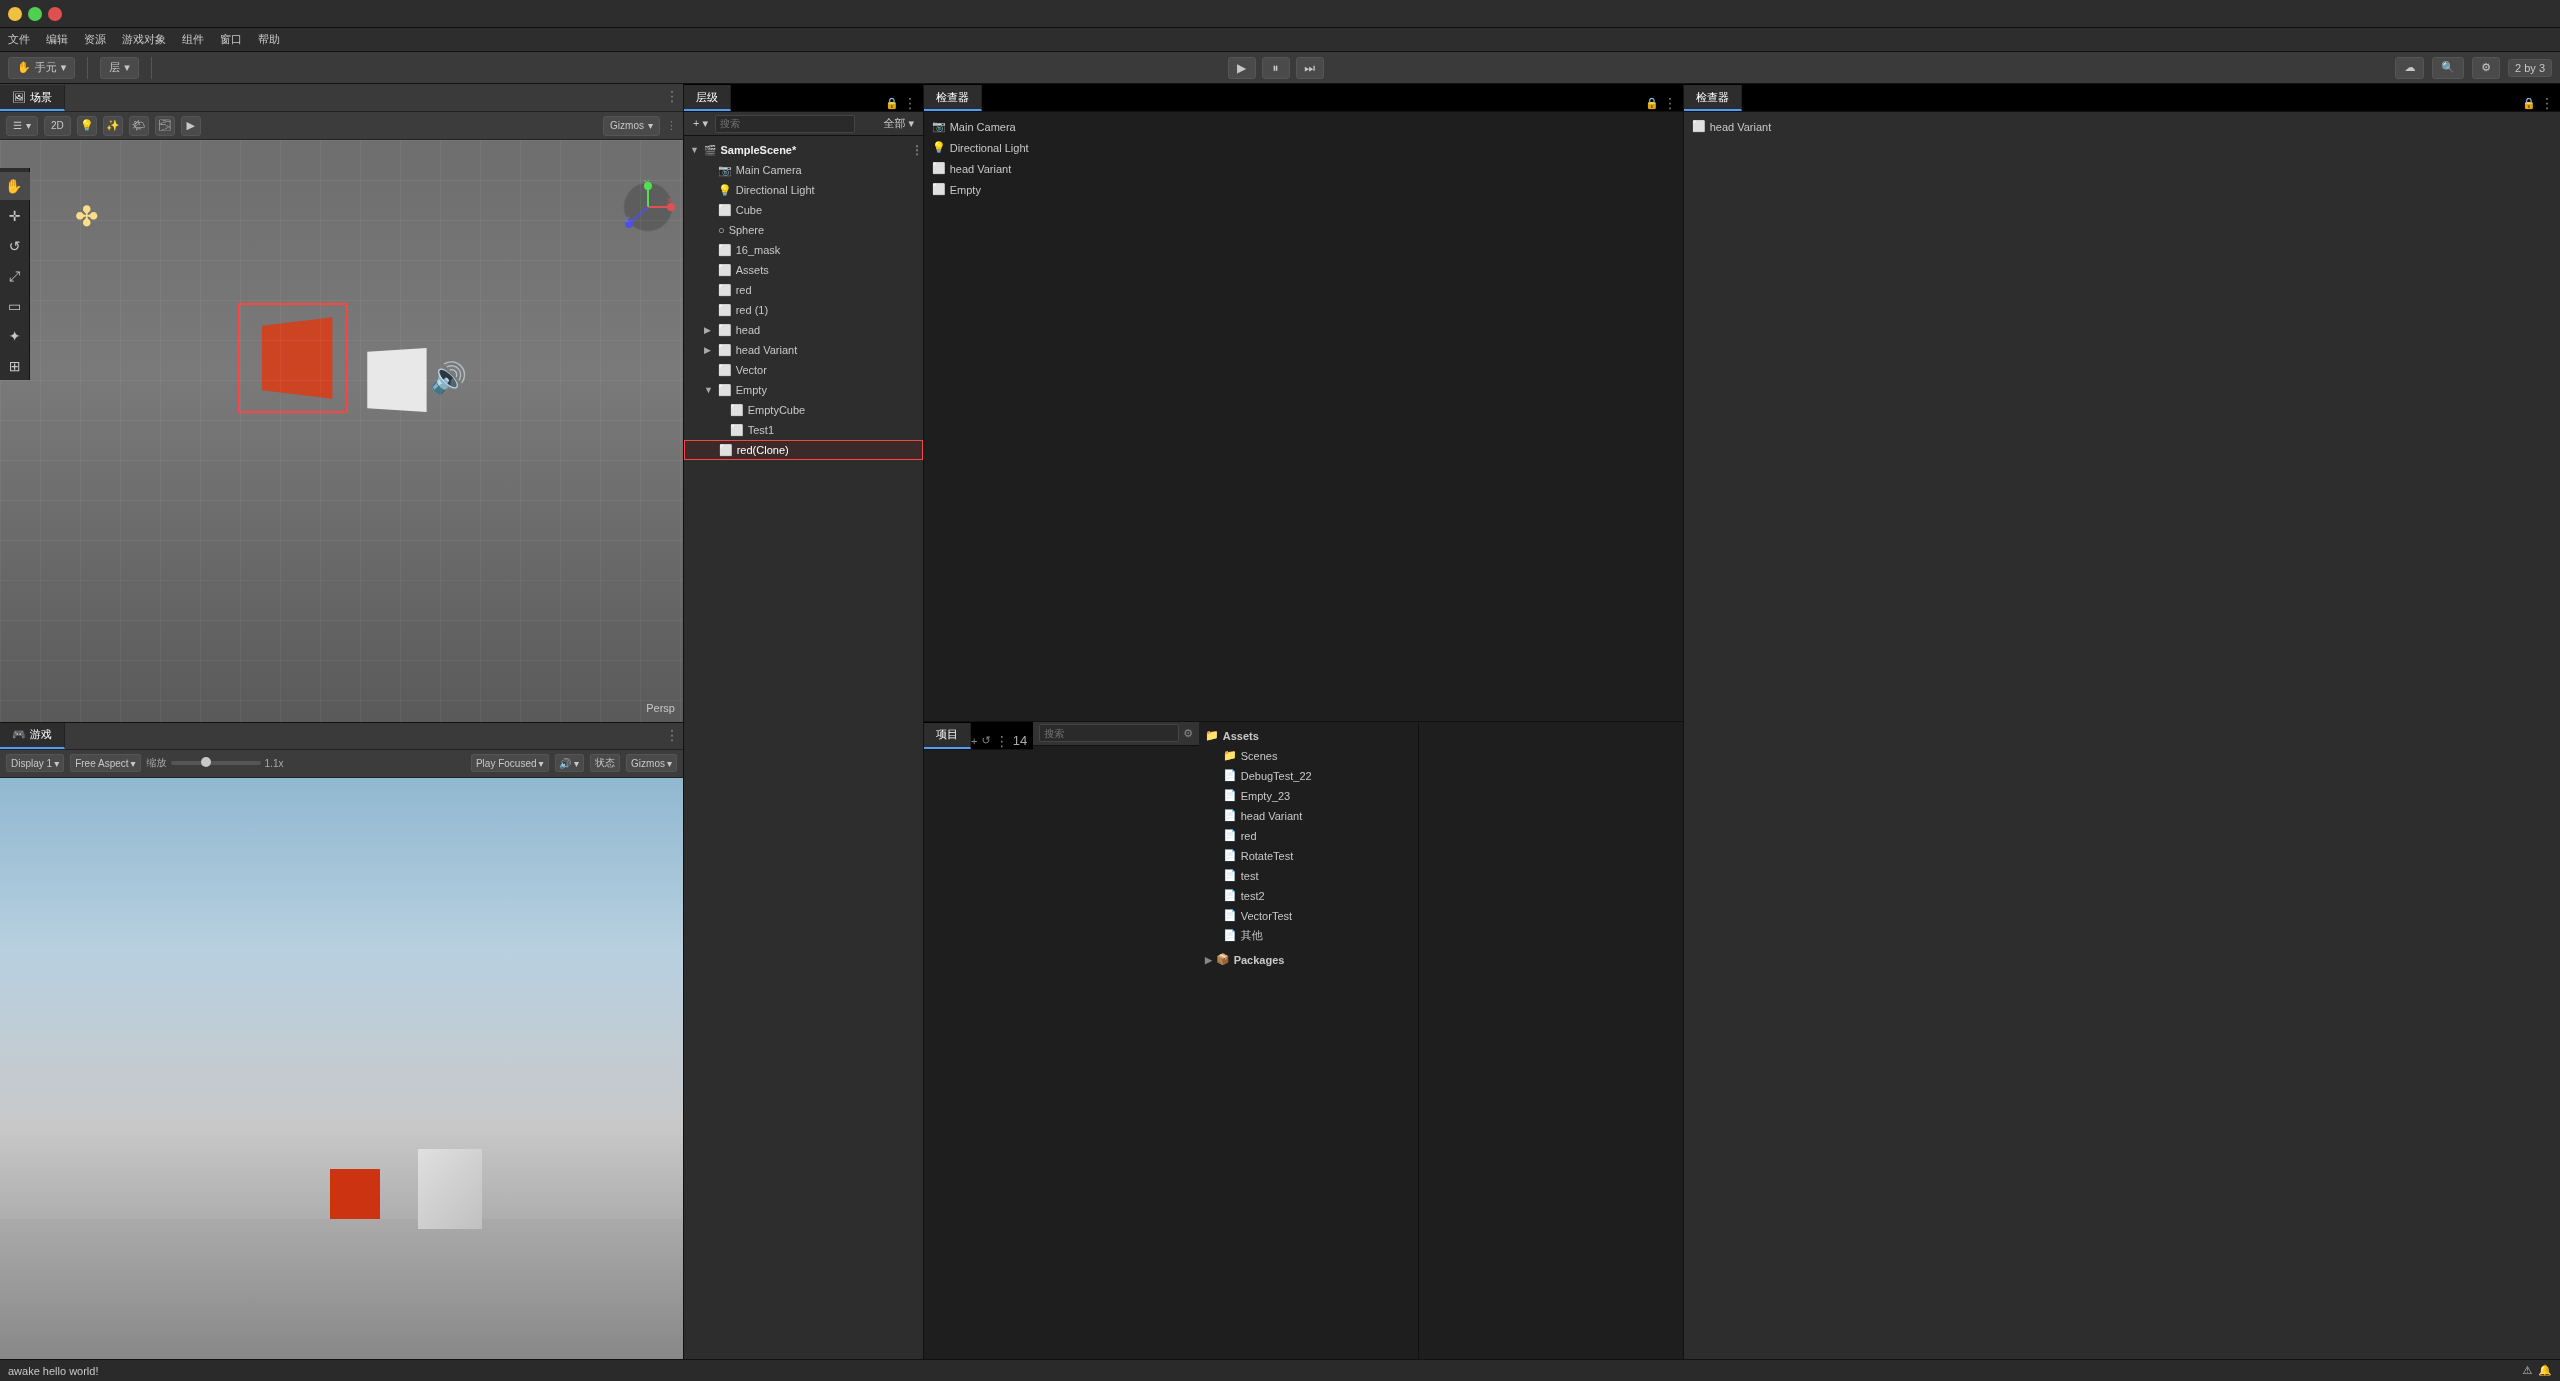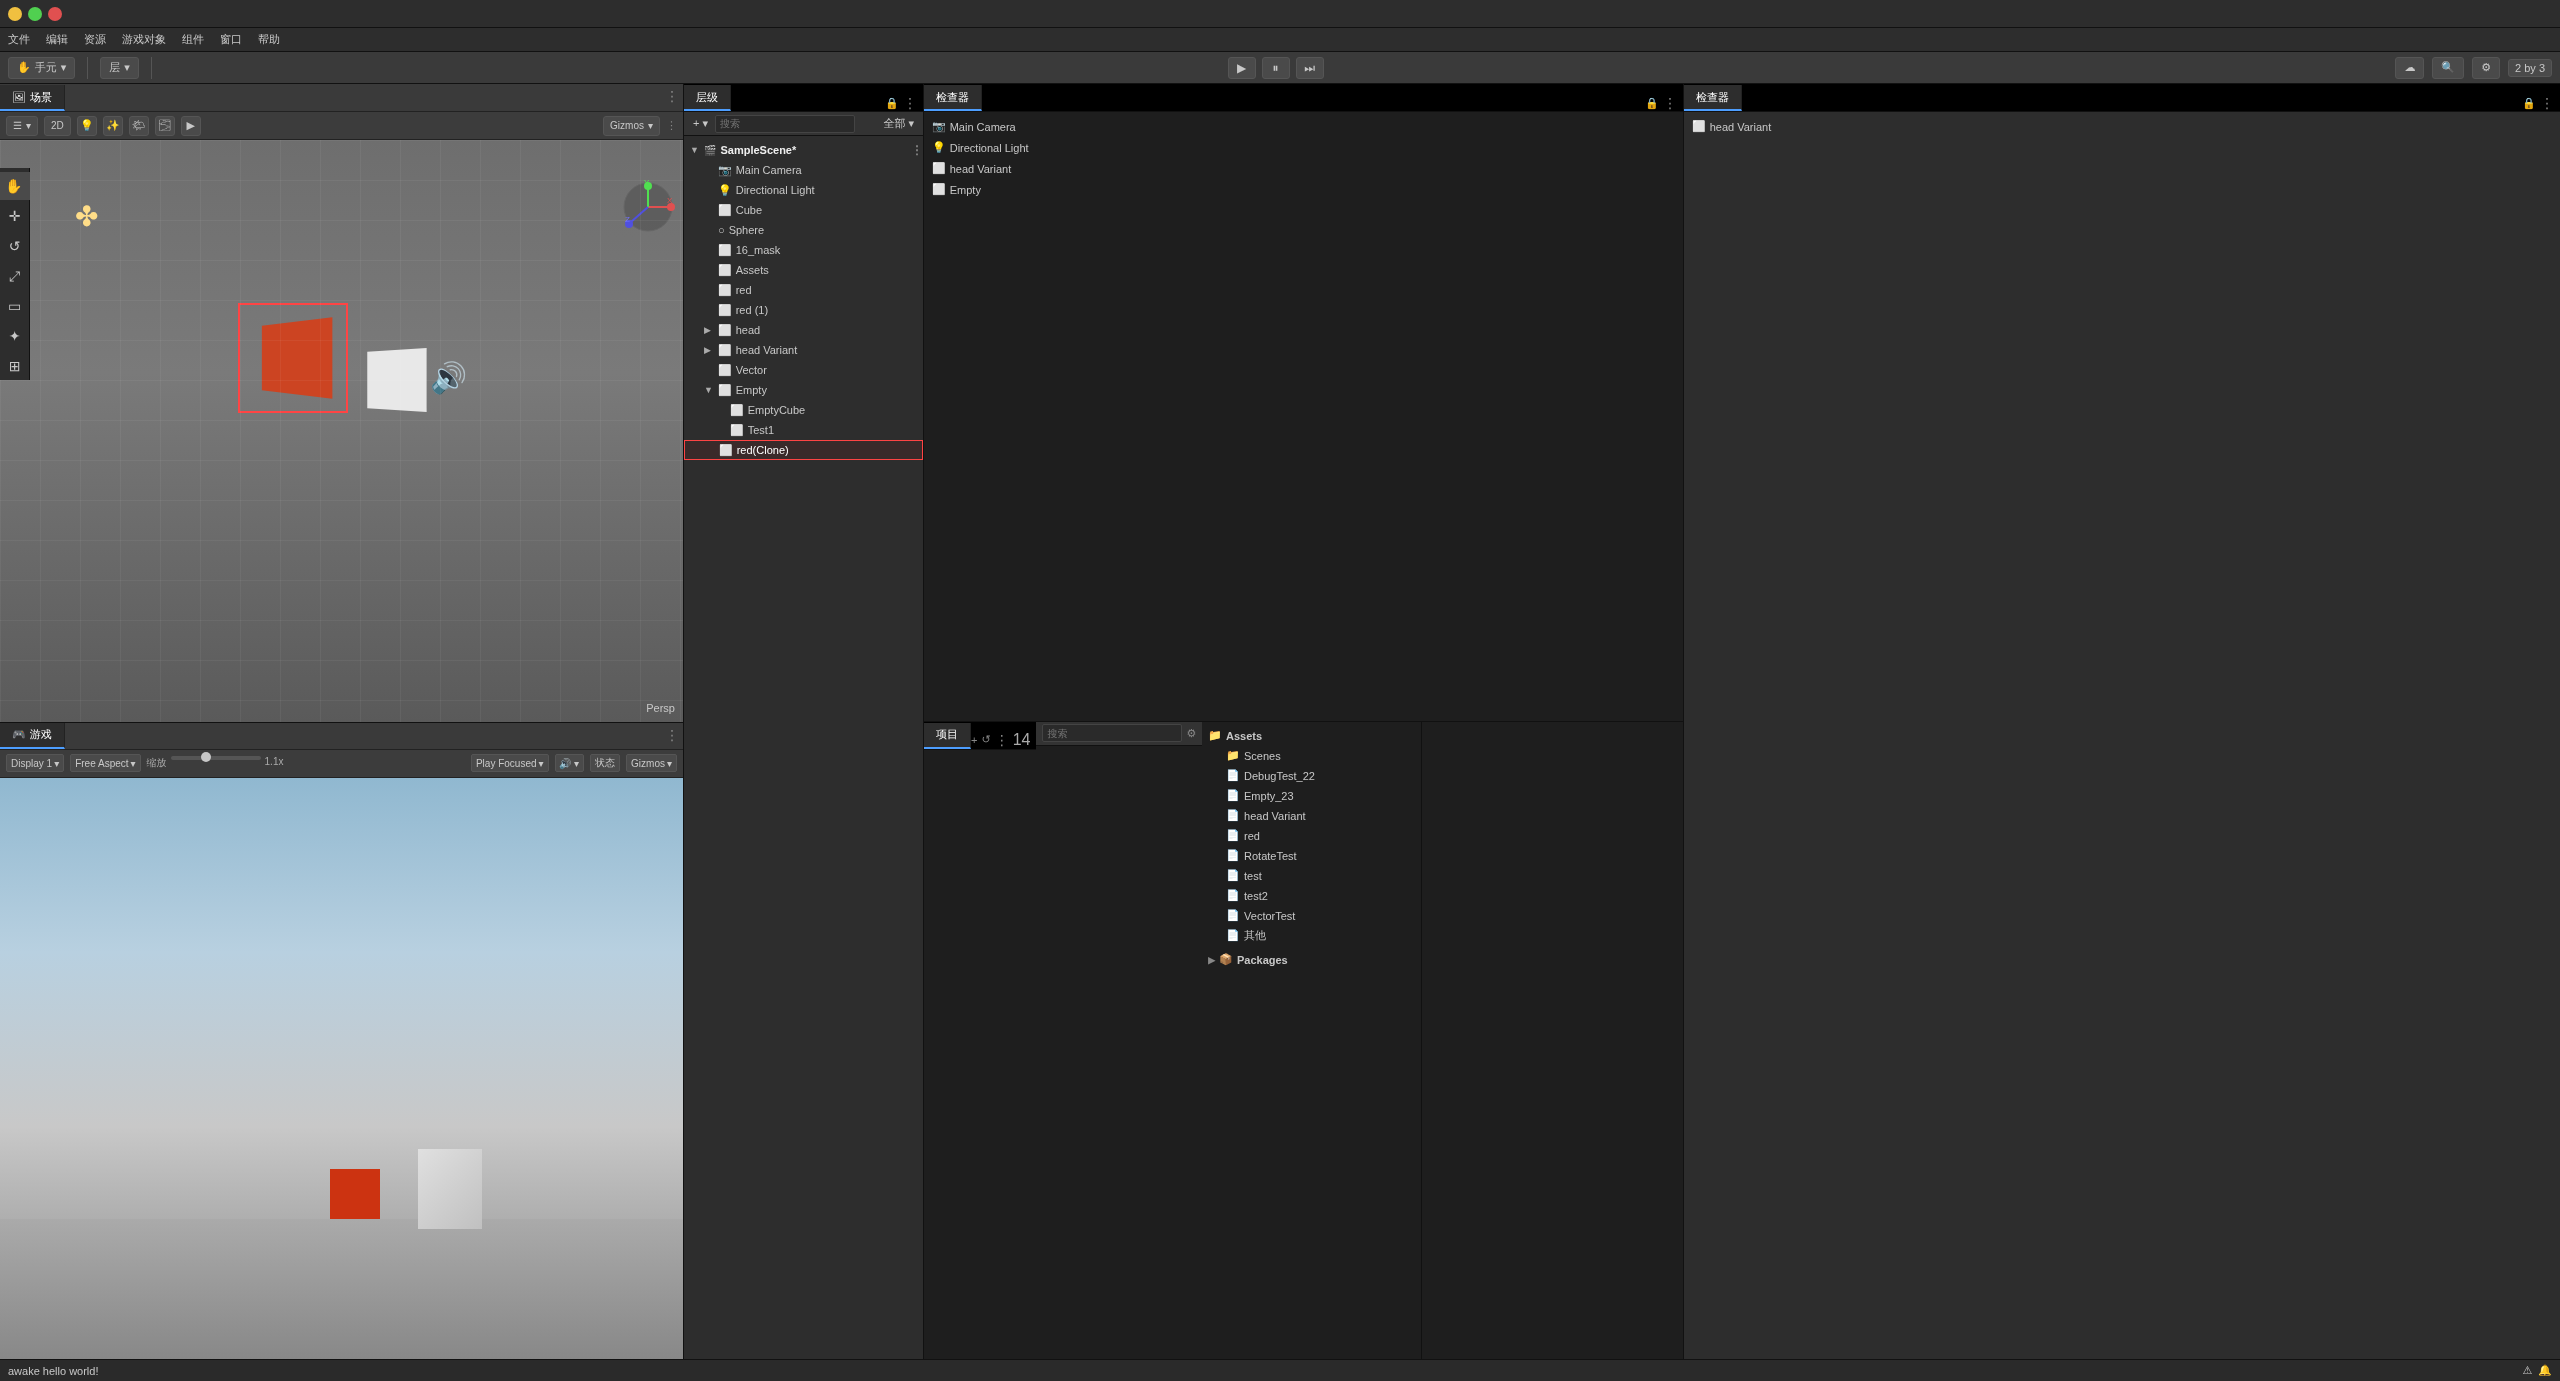--- a/index.html
+++ b/index.html
@@ -201,21 +201,21 @@
       background: #4a4a4a;
       border: 1px solid #555;
       border-radius: 2px;
       padding: 0 4px;
       font-size: 10px;
       color: #c8c8c8;
       cursor: pointer;
       display: flex; align-items: center; gap: 2px;
     }
     .zoom-slider-area {
-      display: flex; align-items: flex-start; gap: 4px;
+      display: flex; align-items: center; gap: 4px;
     }
     .zoom-label { font-size: 10px; color: #aaa; }
     .zoom-slider {
       width: 90px; height: 4px;
       background: #555;
       border-radius: 2px;
       position: relative;
     }
     .zoom-thumb {
       position: absolute;
@@ -746,21 +746,21 @@
       <div style="flex:1; display:flex; flex-direction:row;">
 
         <div class="panel-tab-bar">
           <div class="panel-tab active">
             <span>项目</span>
           </div>
           <div style="margin-left:auto; padding-right:6px; display:flex; align-items:center; gap:4px;">
             <span style="color:#888; font-size:11px;">+</span>
             <span style="color:#888; font-size:11px;">↺</span>
             <span style="color:#888; font-size:14px; cursor:pointer;">⋮</span>
-            <span style="font-size:16px; color:#aaa;">14</span>
+            <span style="font-size:13px; color:#aaa;">14</span>
           </div>
         </div>
 
         <div style="height:24px; background:#333; display:flex; align-items:center; padding:0 6px; gap:4px; border-bottom:1px solid #111;">
           <input type="text" style="height: 18px; background: rgb(42, 42, 42); border: 1px solid rgb(68, 68, 68); border-radius: 2px; padding: 0px 4px; font-size: 10px; color: rgb(200, 200, 200); width: 140px;" placeholder="搜索">
           <span style="color:#888; font-size:11px; cursor:pointer;">⚙</span>
         </div>
 
         <div style="flex:1; display:flex; overflow:hidden;">
 

